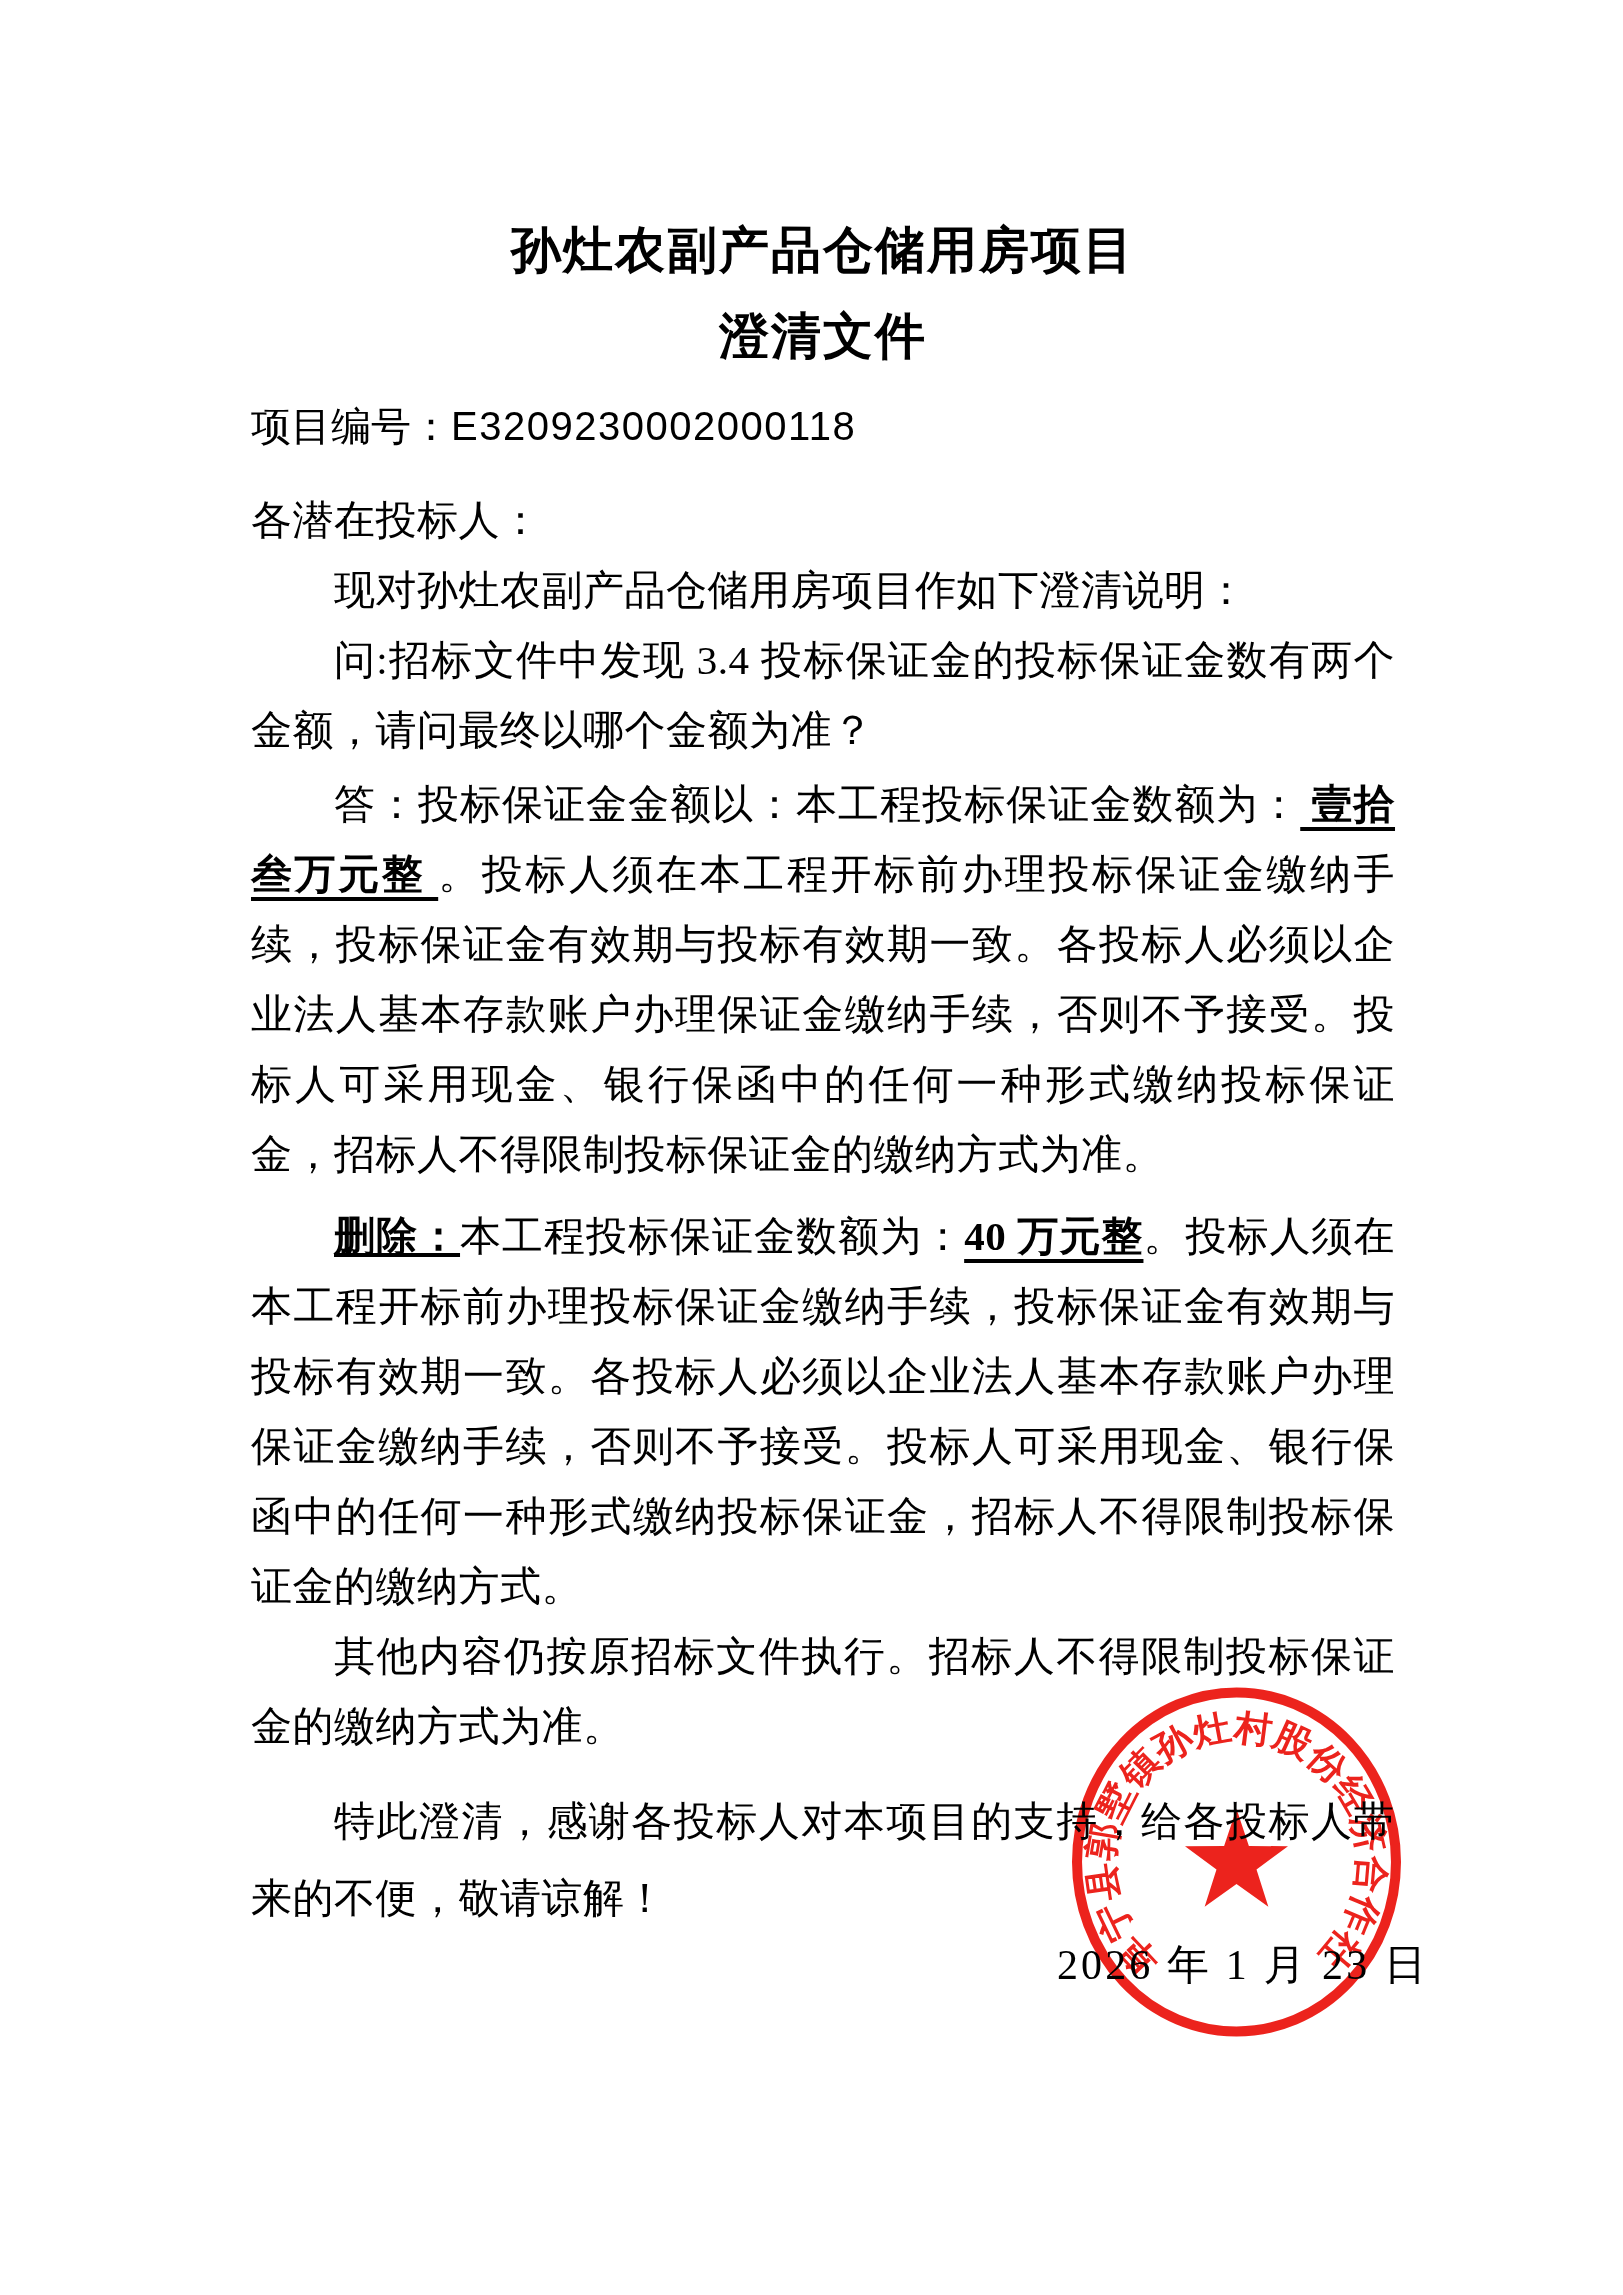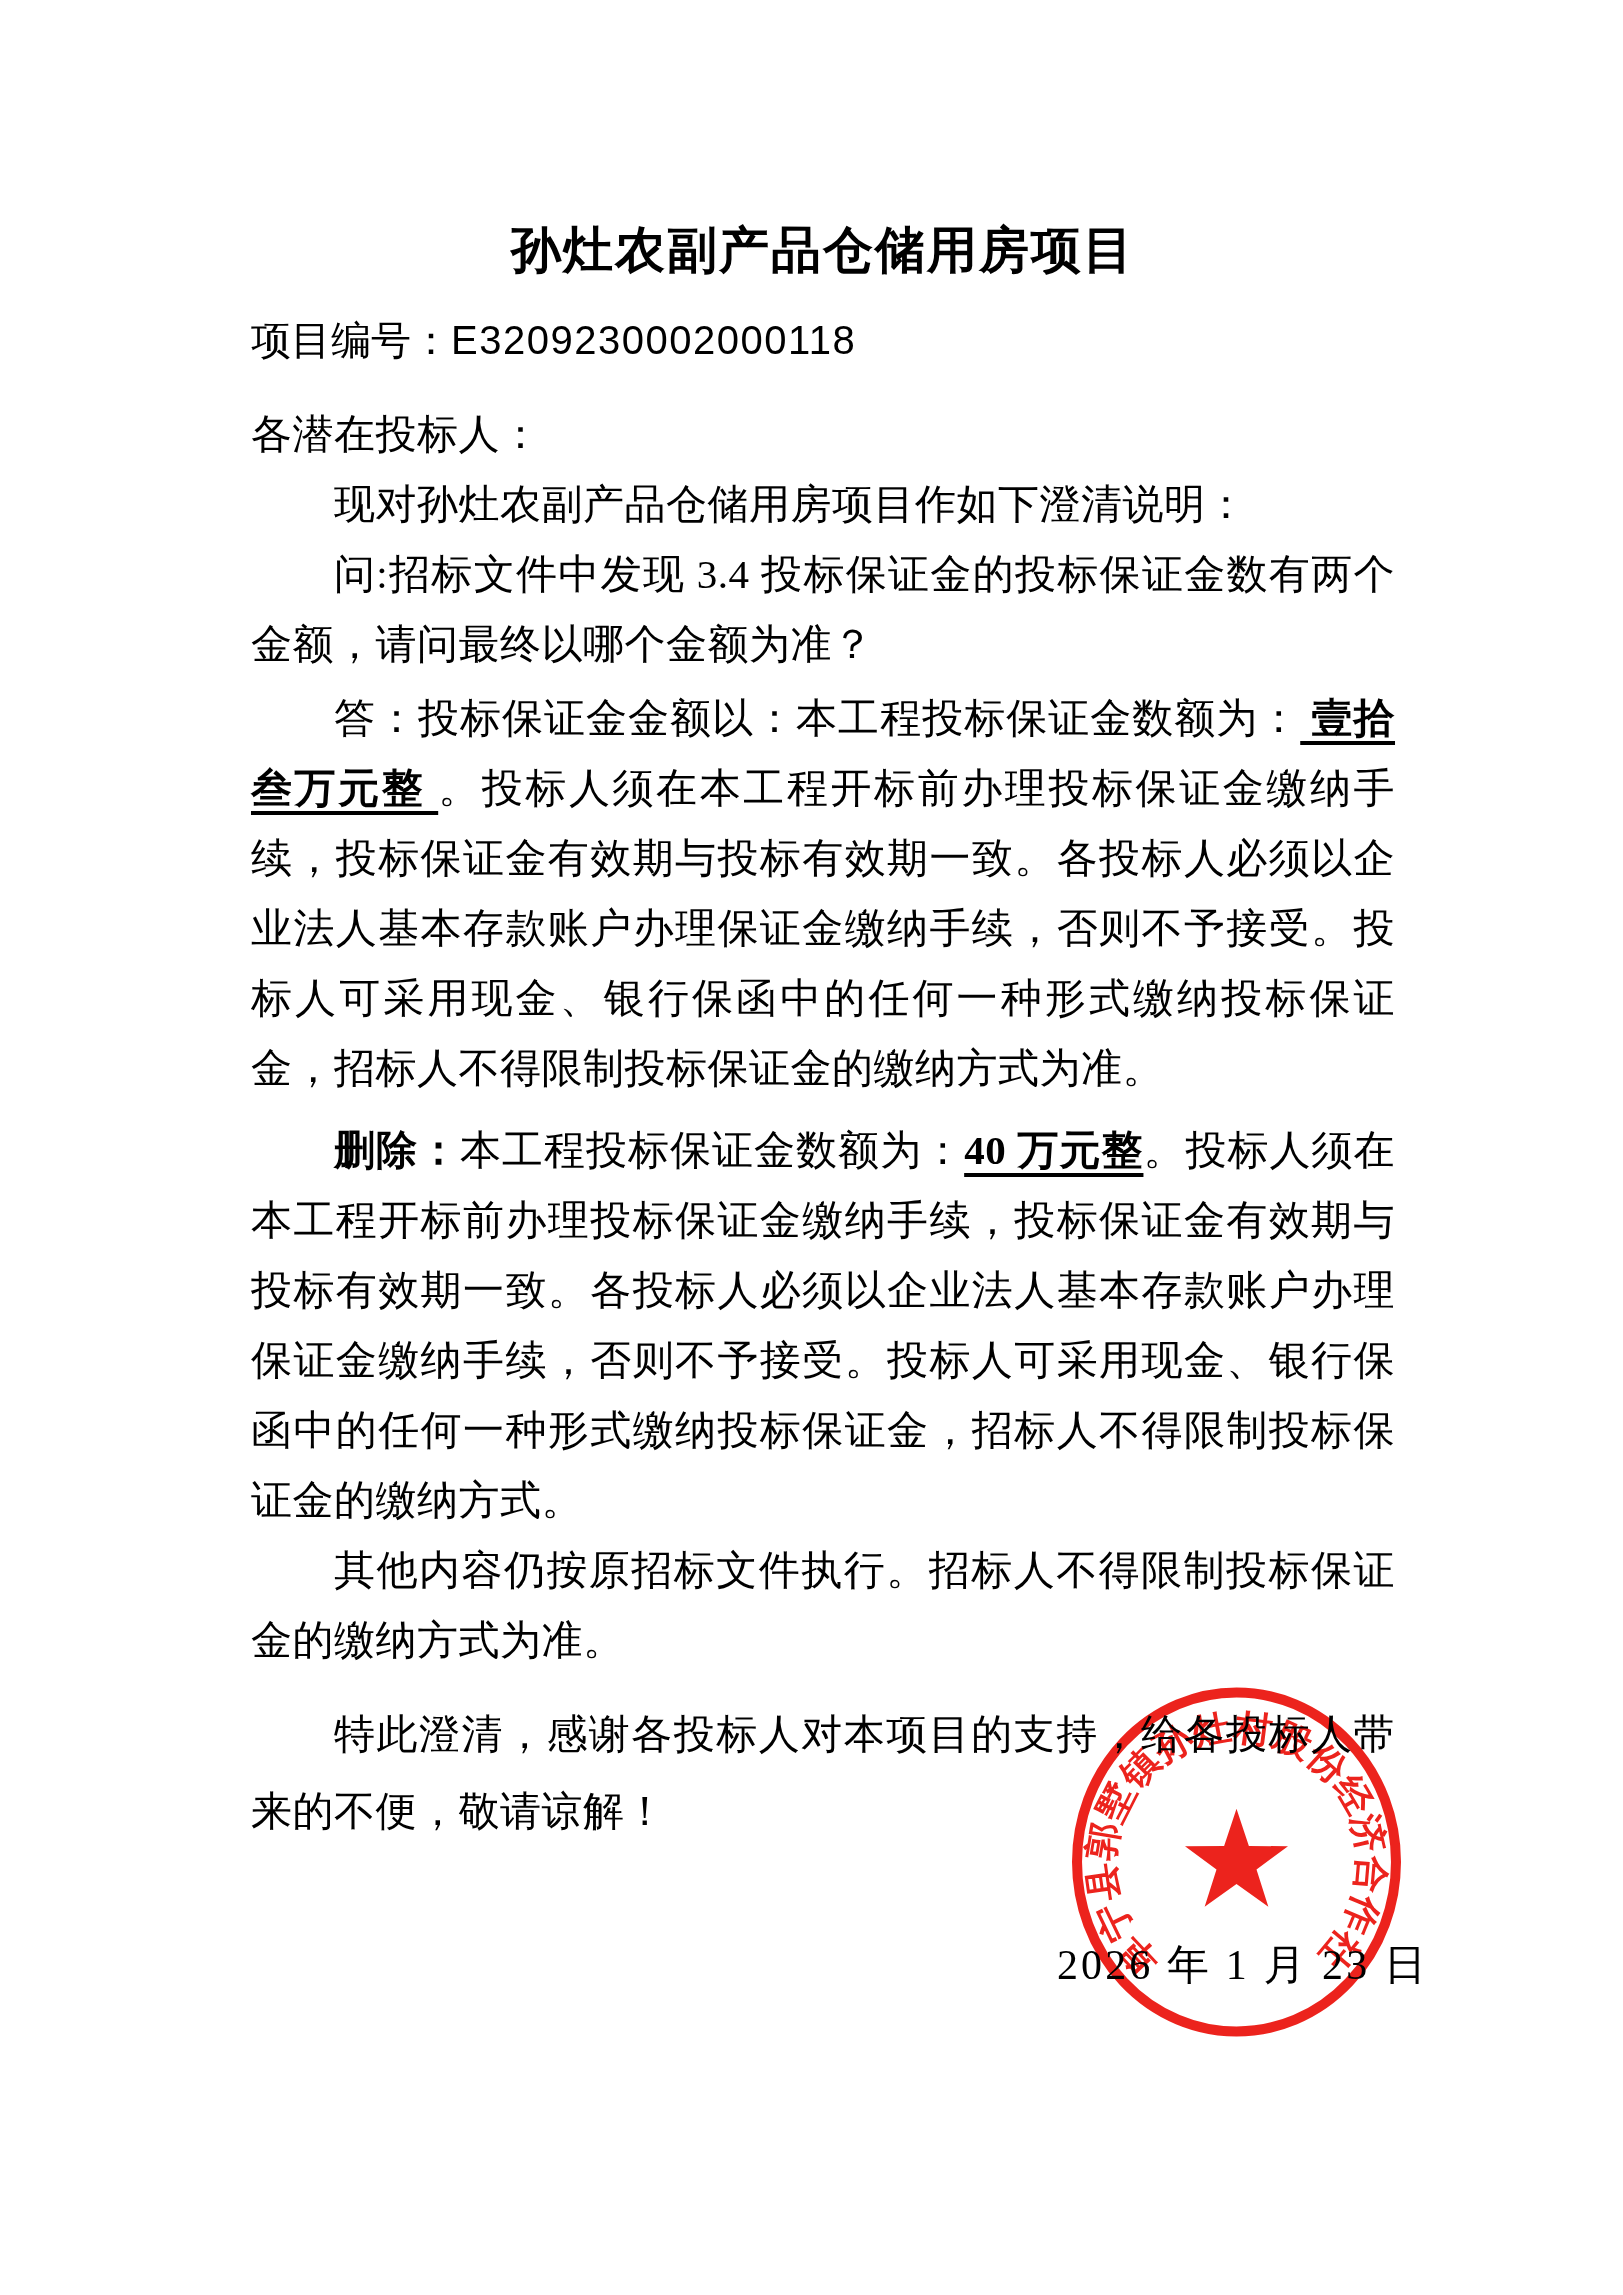--- a/index.html
+++ b/index.html
@@ -39,21 +39,21 @@
     font-size: 41px;
     line-height: 70px;
     text-align: justify;
     letter-spacing: 0.5px;
   }
   .salutation { margin-top: 30px; }
   .indent { text-indent: 83px; }
   .p-answer { margin-top: 4.1px; }
   .p-delete { margin-top: 12.3px; }
   .p-thanks { margin-top: 21.5px; line-height: 77px; }
-  .bold { font-weight: 700; }
+  .bold { font-weight: 700; text-decoration: underline; }
   .amount {
     font-weight: 700;
     text-decoration: underline;
     text-decoration-thickness: 3.6px;
     text-underline-offset: 9.2px;
   }
   .doc-date {
     position: absolute;
     left: 1057px;
     top: 1937px;
@@ -76,20 +76,21 @@
     font-size: 72px;
   }
 </style>
 </head>
 <body>
 
 <div class="page">
   <div class="content">
 
     <h1 class="doc-title">孙灶农副产品仓储用房项目</h1>
+    <h1 class="doc-title second">澄清文件</h1>
 
     <div class="project-no"><span>项目编号：</span><span class="latin">E3209230002000118</span></div>
 
     <p class="salutation">各潜在投标人：</p>
 
     <p class="indent">现对孙灶农副产品仓储用房项目作如下澄清说明：</p>
 
     <p class="indent">问:招标文件中发现 3.4 投标保证金的投标保证金数有两个金额，请问最终以哪个金额为准？</p>
 
     <p class="indent p-answer"><span>答：投标保证金金额以：本工程投标保证金数额为：</span><span class="amount">&nbsp;壹拾叁万元整&nbsp;</span><span>。投标人须在本工程开标前办理投标保证金缴纳手续，投标保证金有效期与投标有效期一致。各投标人必须以企业法人基本存款账户办理保证金缴纳手续，否则不予接受。投标人可采用现金、银行保函中的任何一种形式缴纳投标保证金，招标人不得限制投标保证金的缴纳方式为准。</span></p>

